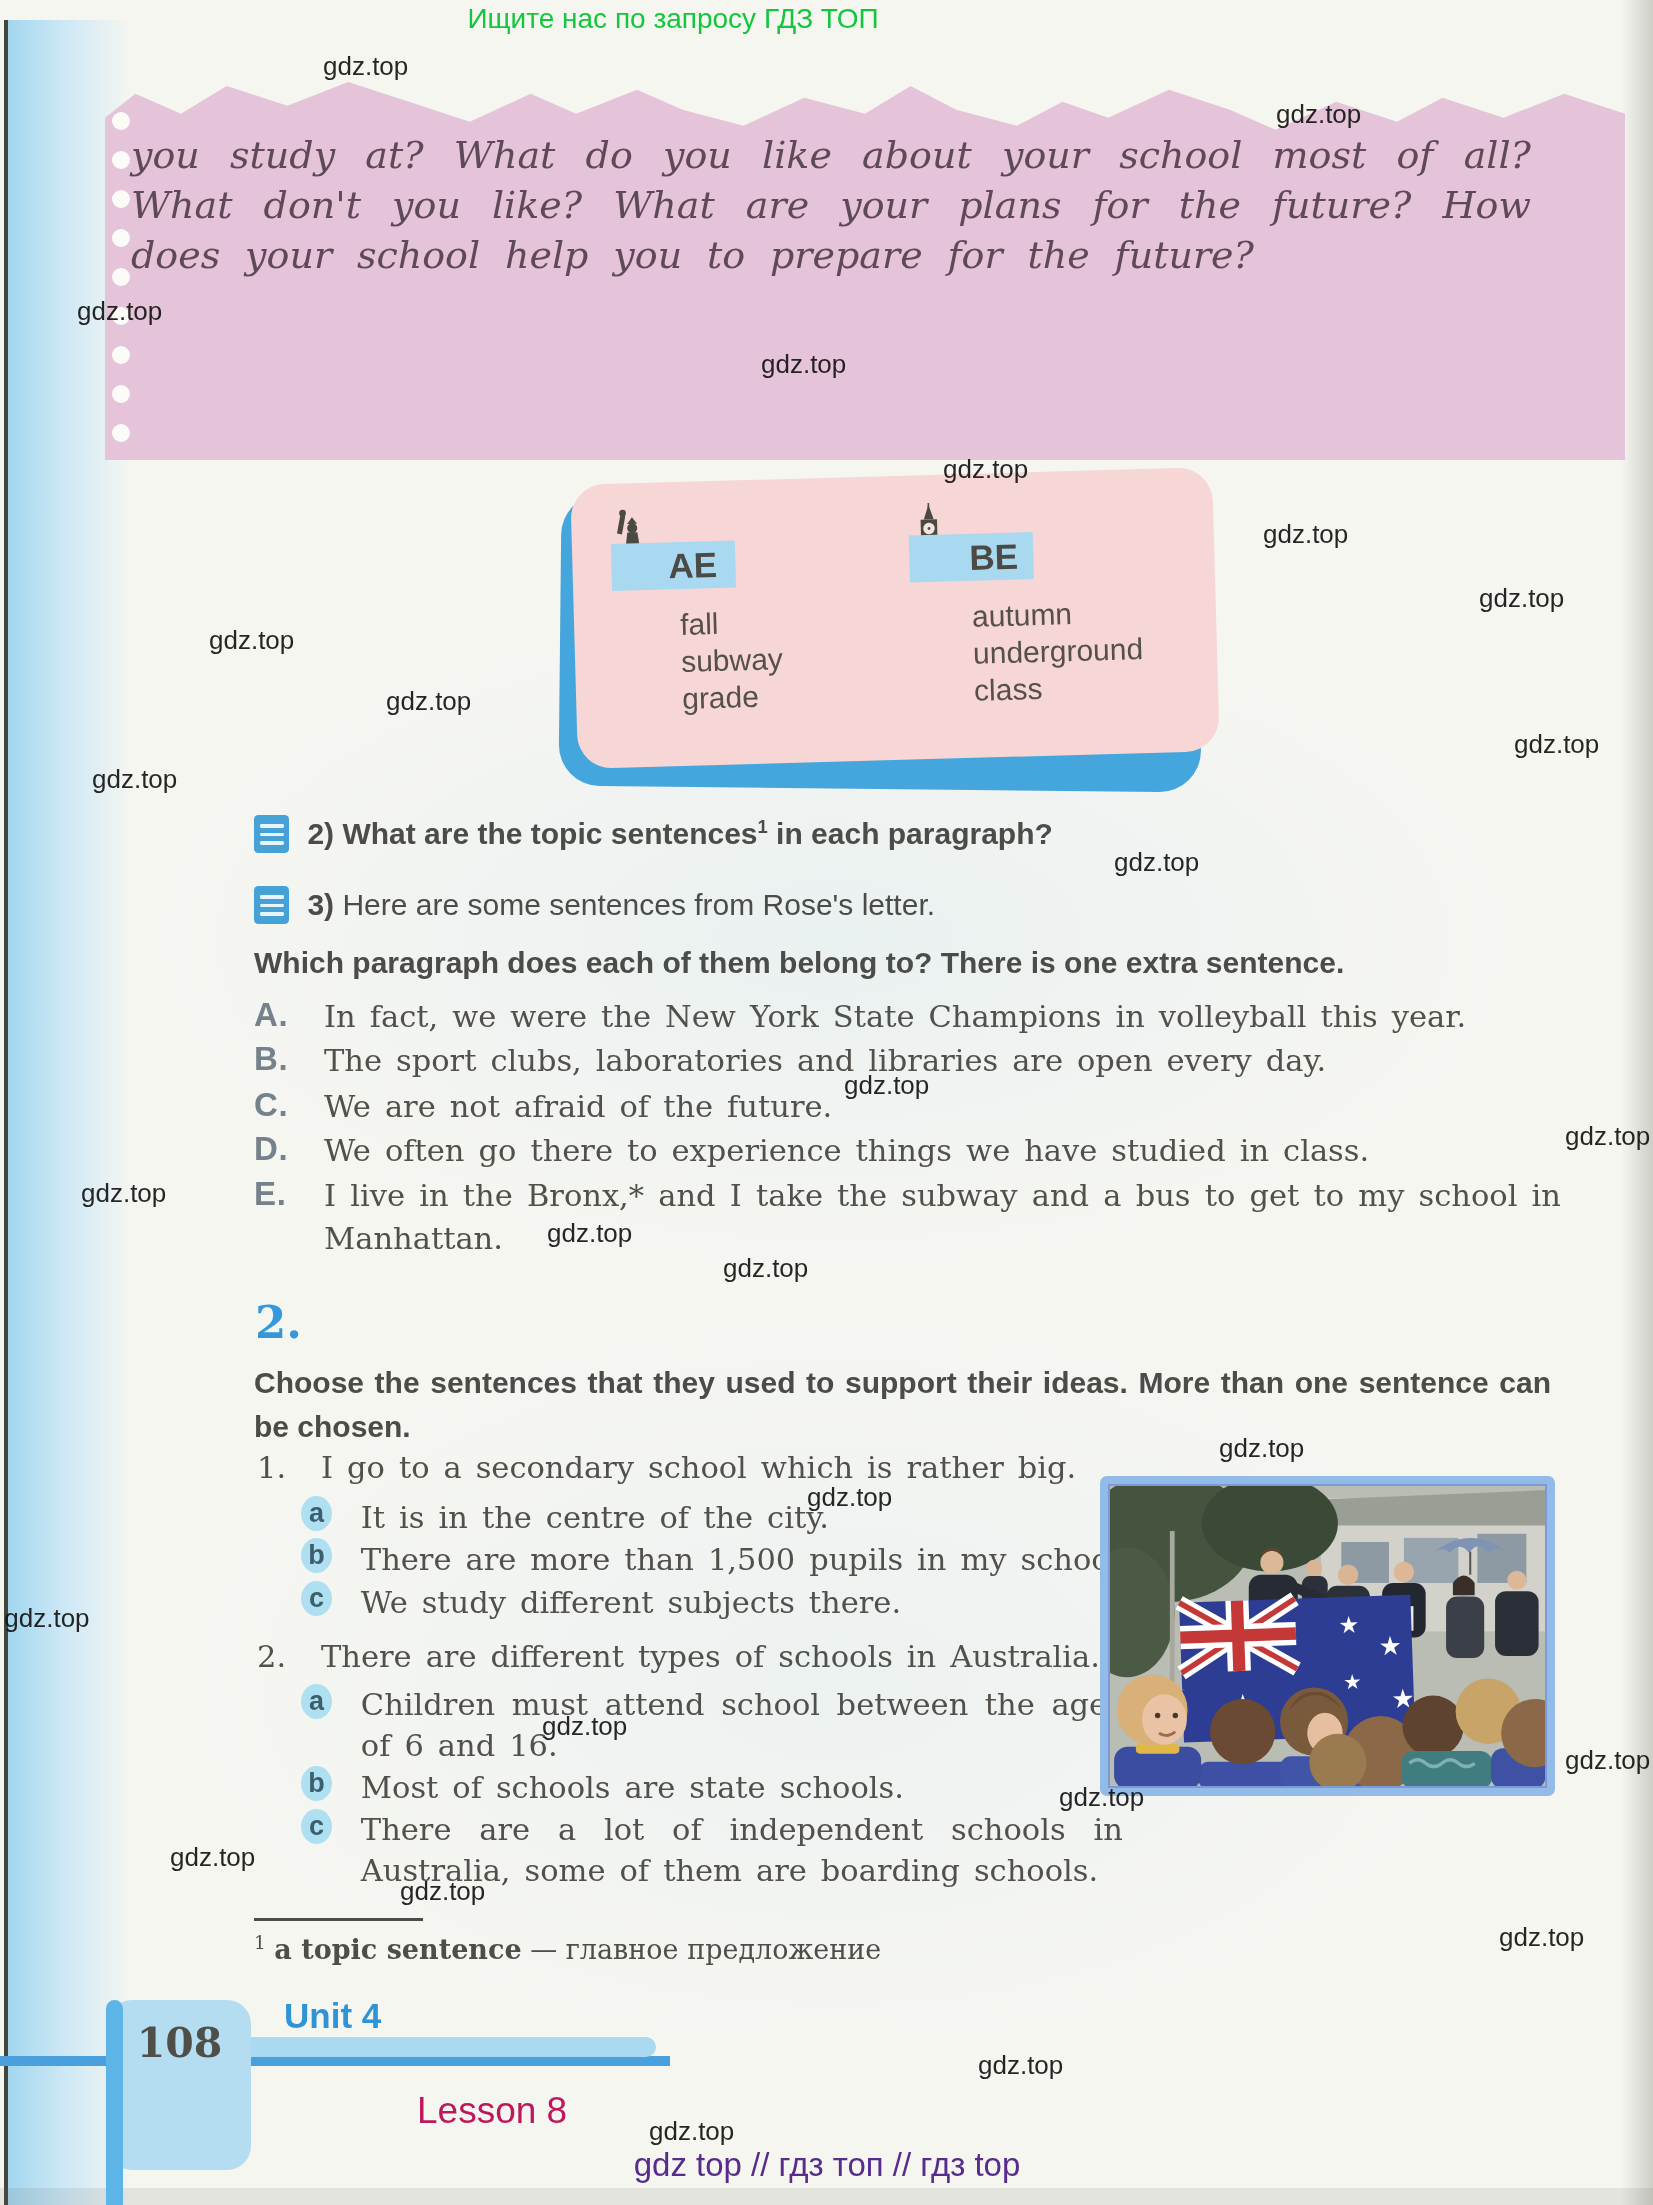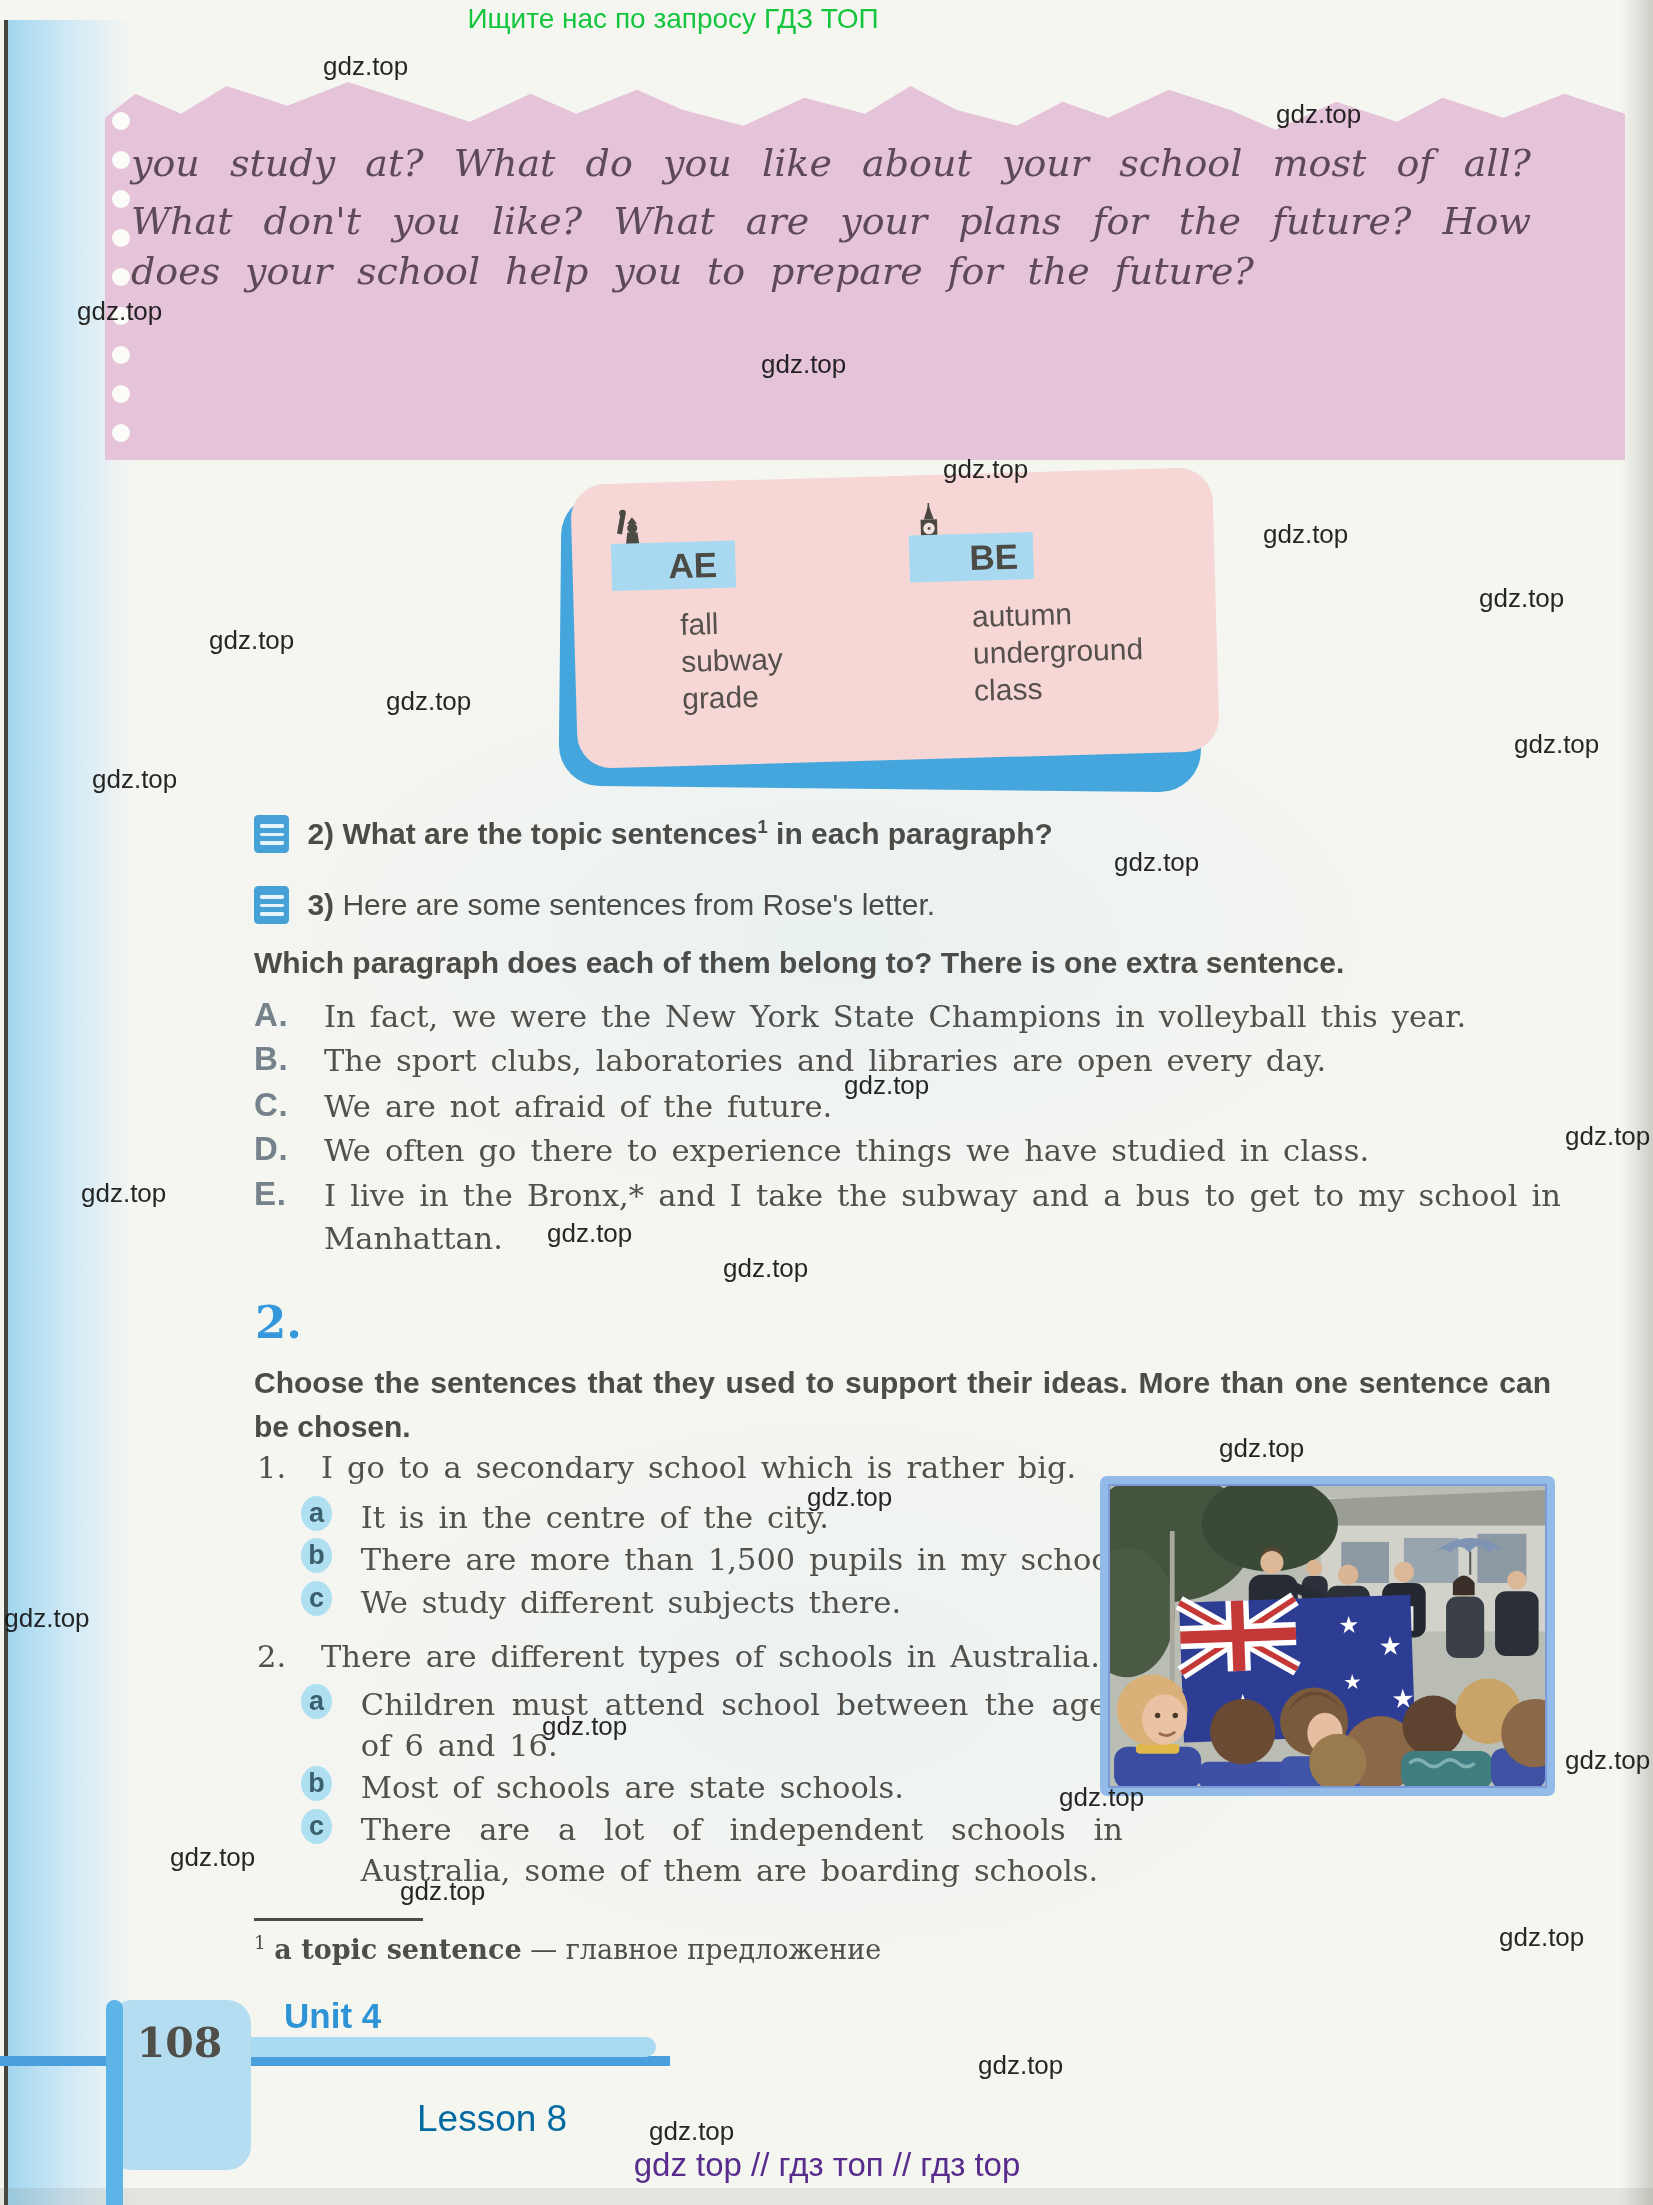--- a/index.html
+++ b/index.html
@@ -30,21 +30,21 @@
       font:400 33px "Liberation Sans",sans-serif;color:#572c8c;}
 
   
   .note{left:105px;top:62px;width:1520px;height:398px;background:#e5c3d8;z-index:2;
     clip-path:polygon(0 14%,2% 8%,5% 13%,8% 6%,12% 11%,16% 5%,20% 10%,24% 15%,28% 8%,31% 13%,
       35% 7%,38% 12%,42% 16%,46% 9%,50% 13%,53% 6%,56% 12%,60% 16%,63% 10%,66% 14%,70% 7%,
       74% 12%,77% 17%,81% 10%,85% 15%,88% 9%,92% 14%,96% 8%,100% 13%,100% 100%,0 100%);}
   .note-hole{position:absolute;left:7px;width:18.4px;height:18.4px;border-radius:50%;background:#fbfbf8;}
   .note-text{position:absolute;left:26px;top:68px;width:1400px;
      font:italic 38px/50px "DejaVu Serif",serif;color:#5e4a57;}
-  .note-line-j{text-align:justify;text-align-last:justify;margin-top:8px;}
+  .note-line-j{text-align:justify;text-align-last:justify;}
   .note-line-p{word-spacing:12.8px;font-style:italic;}
   .note-sig{position:absolute;right:53px;top:247px;width:1347px;text-align:right;
      font:italic 38px "DejaVu Serif",serif;color:#5e4a57;}
 
   
   .vbox{left:560px;top:476px;width:649px;height:315px;z-index:3;}
   .vbox-blue{position:absolute;left:0;top:21px;width:642px;height:292px;background:#44a6dc;
      border-radius:41px;transform:rotate(.6deg);}
   .vbox-card{position:absolute;left:14px;top:0;width:642px;height:284px;background:#f6d7d5;
      border-radius:34px;transform:rotate(-1.6deg);}
@@ -86,21 +86,21 @@
 
   
   .foot-darkbar{top:2056px;height:10px;background:#4aa0dc;z-index:4;}
   .foot-lightbar{left:248px;top:2037px;width:408px;height:20px;background:#aad9f2;
      border-radius:0 10px 10px 0;z-index:4;}
   .foot-tab{left:108px;top:2000px;width:143px;height:170px;background:#b5ddf2;border-radius:24px;z-index:5;}
   .foot-stripe{left:106px;top:2000px;width:17px;height:205px;background:#5db4e6;border-radius:8.5px 8.5px 0 0;z-index:6;}
   .foot-108{left:108px;top:2019px;width:143px;text-align:center;z-index:7;
      font:700 41px "DejaVu Serif",serif;color:#504e49;}
   .foot-unit{left:284px;top:1996px;font:700 35px "Liberation Sans",sans-serif;color:#2f94d6;z-index:7;}
-  .foot-lesson{left:417px;top:2090px;font:400 37px "Liberation Sans",sans-serif;color:#0369a1;z-index:7;margin-top:8px;}
+  .foot-lesson{left:417px;top:2090px;font:400 37px "Liberation Sans",sans-serif;color:#be185d;z-index:7;}
 </style>
 </head>
 <body>
 
 <div id="page">
 
   <div class="abs edge-line-left"></div>
   <div class="abs blue-band"></div>
   <div class="abs wash wash1"></div>
   <div class="abs wash wash2"></div>

